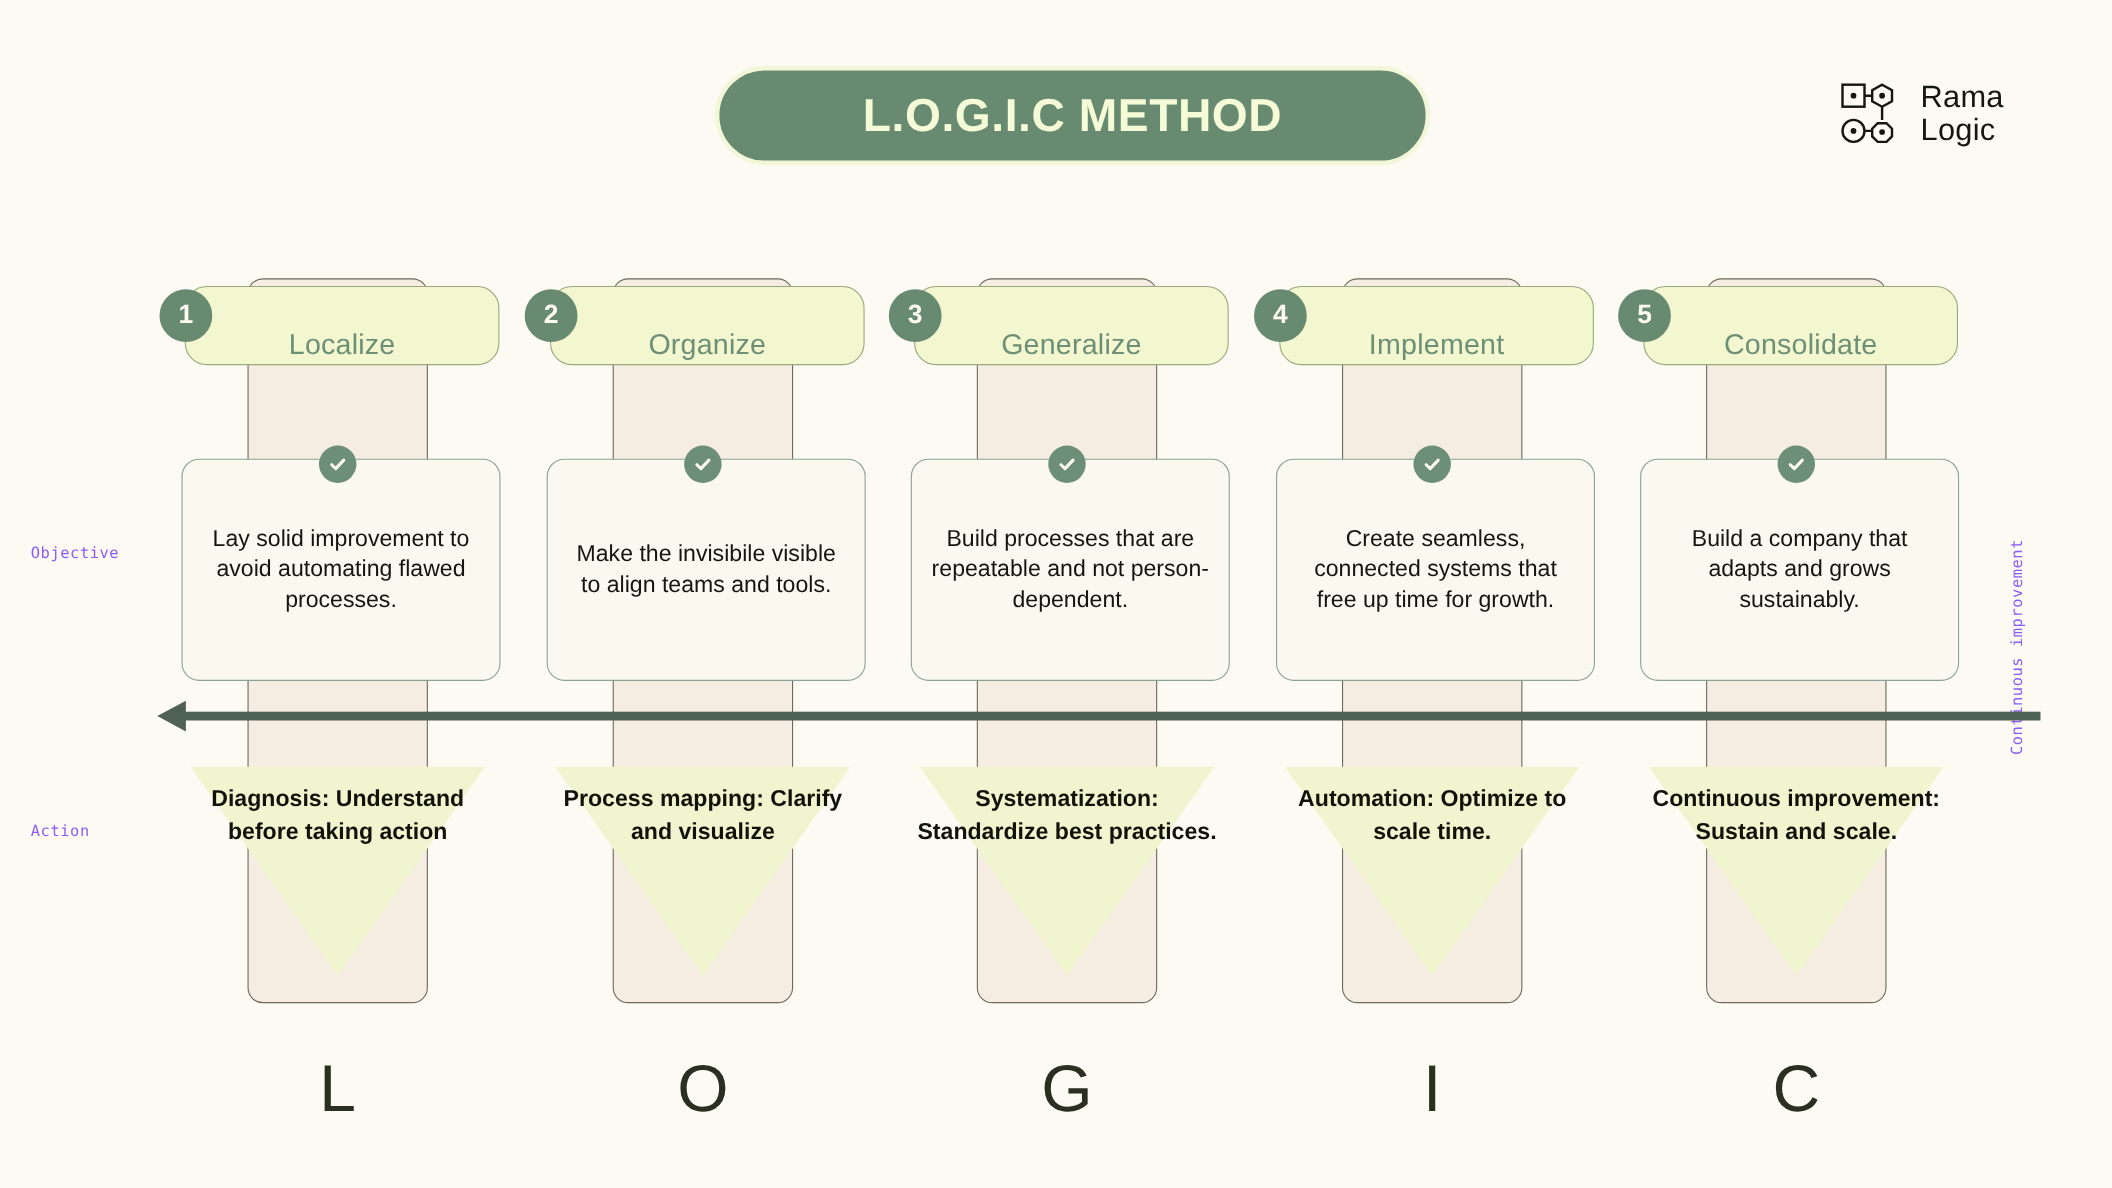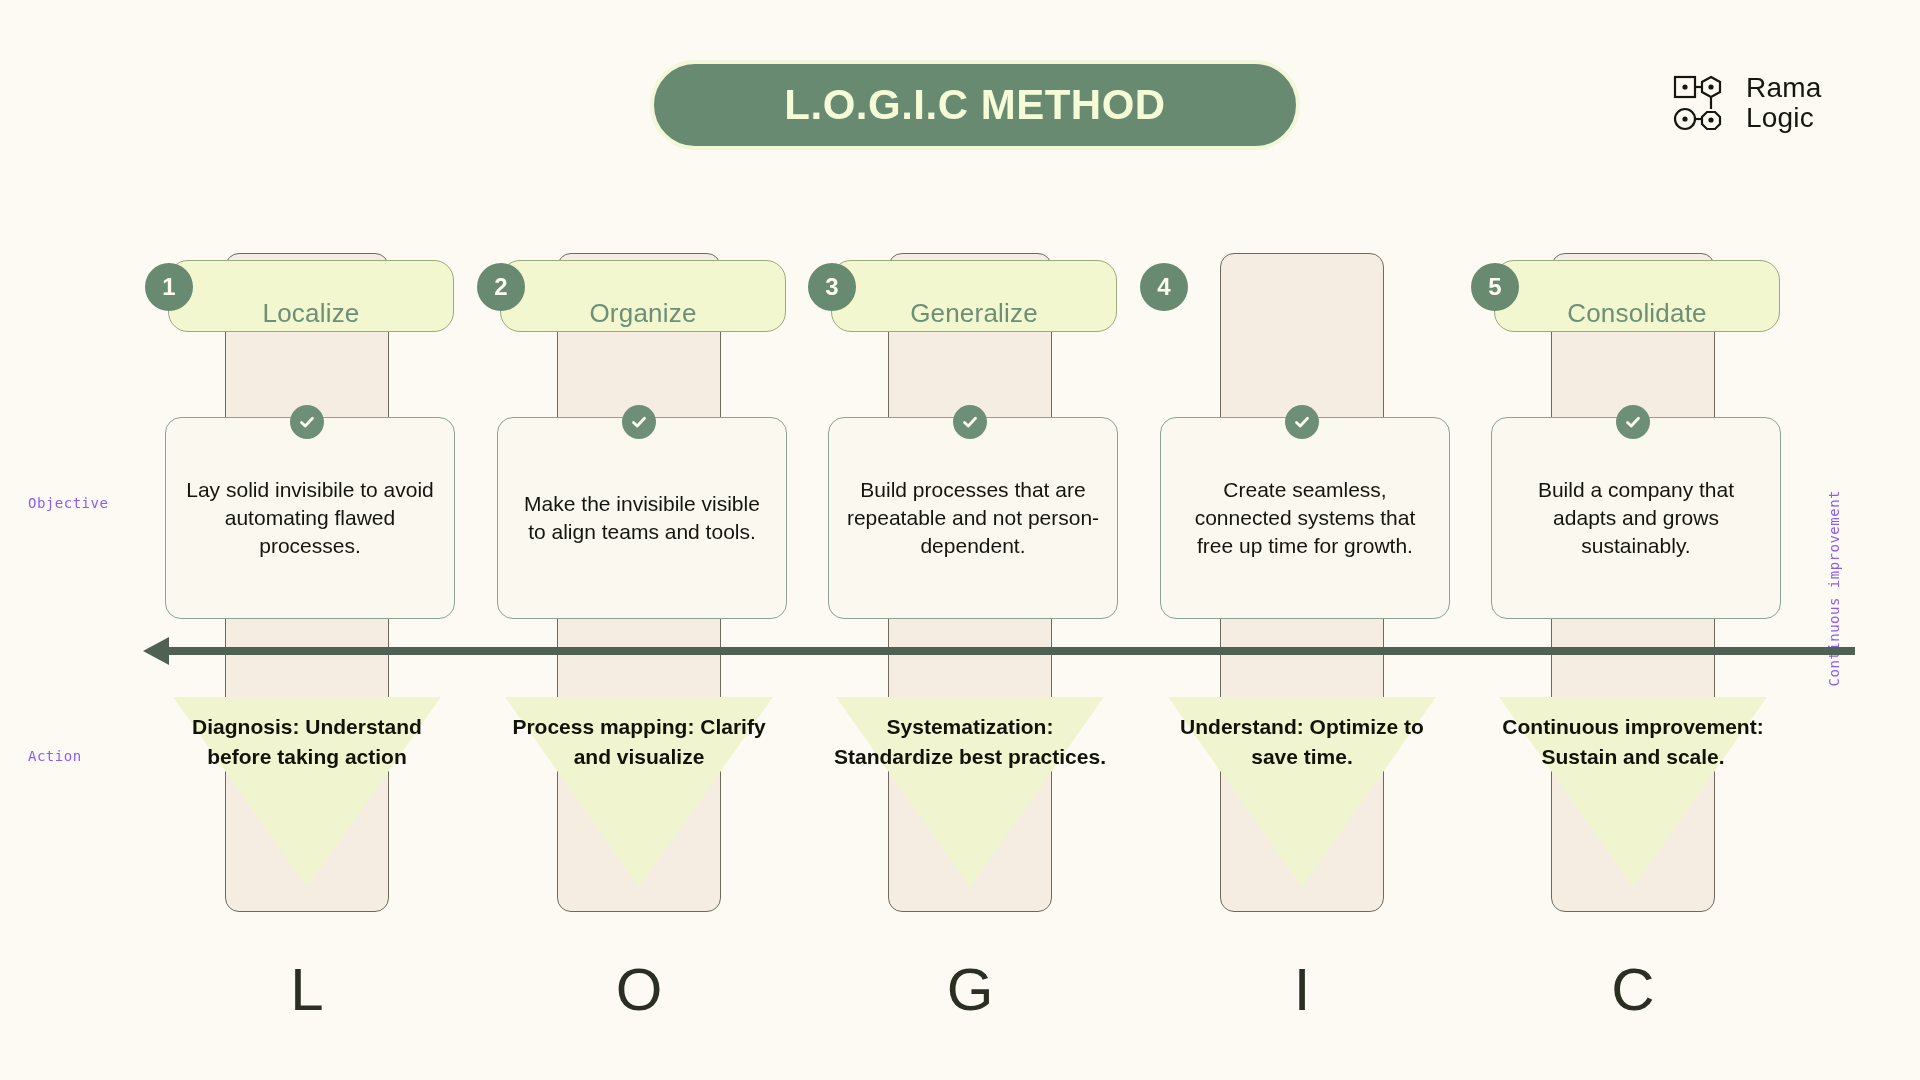--- a/index.html
+++ b/index.html
@@ -230,32 +230,35 @@
 
   <div class="step-head" style="left:168px">
       <span>Localize</span>
     </div>
   <div class="step-head" style="left:500px">
       <span>Organize</span>
     </div>
   <div class="step-head" style="left:831px">
       <span>Generalize</span>
     </div>
+  <div class="step-head" style="left:1163px">
+      <span>Implement</span>
+    </div>
   <div class="step-head" style="left:1494px">
       <span>Consolidate</span>
     </div>
 
   <div class="step-badge" style="left:145px">1</div>
   <div class="step-badge" style="left:477px">2</div>
   <div class="step-badge" style="left:808px">3</div>
   <div class="step-badge" style="left:1140px">4</div>
   <div class="step-badge" style="left:1471px">5</div>
 
   <div class="obj-card" style="left:165px">
-      <p>Lay solid invisibile to avoid automating flawed processes.</p>
+      <p>Lay solid improvement to avoid automating flawed processes.</p>
     </div>
   <div class="obj-card" style="left:497px">
       <p>Make the invisibile visible to align teams and tools.</p>
     </div>
   <div class="obj-card" style="left:828px">
       <p>Build processes that are repeatable and not person-dependent.</p>
     </div>
   <div class="obj-card" style="left:1160px">
       <p>Create seamless, connected systems that free up time for growth.</p>
     </div>
@@ -288,21 +291,21 @@
         <path d="M4.5 10.5 L8.2 14 L15.5 6.3" fill="none" stroke="#fdfbf2" stroke-width="2.8" stroke-linecap="round" stroke-linejoin="round"></path>
       </svg>
     </div>
 
   <div id="arrow-line"></div>
   <div id="arrow-head"></div>
 
   <div class="act-text" style="left:170px">Diagnosis: Understand before taking action</div>
   <div class="act-text" style="left:502px">Process mapping: Clarify and visualize</div>
   <div class="act-text" style="left:833px">Systematization: Standardize best practices.</div>
-  <div class="act-text" style="left:1165px">Understand: Optimize to save time.</div>
+  <div class="act-text" style="left:1165px">Automation: Optimize to scale time.</div>
   <div class="act-text" style="left:1496px">Continuous improvement: Sustain and scale.</div>
 
   <div class="big-letter" style="left:225px">L</div>
   <div class="big-letter" style="left:557px">O</div>
   <div class="big-letter" style="left:888px">G</div>
   <div class="big-letter" style="left:1220px">I</div>
   <div class="big-letter" style="left:1551px">C</div>
 
 </div>
 

